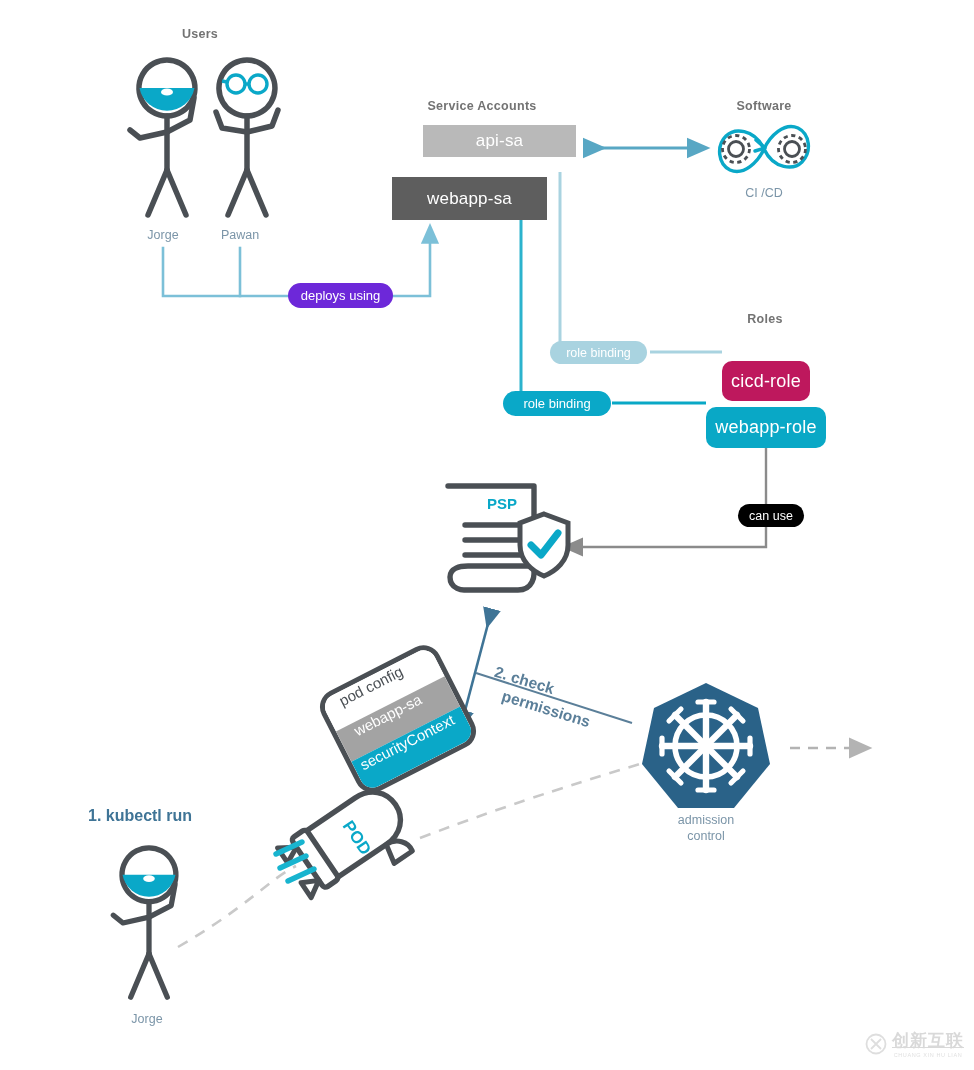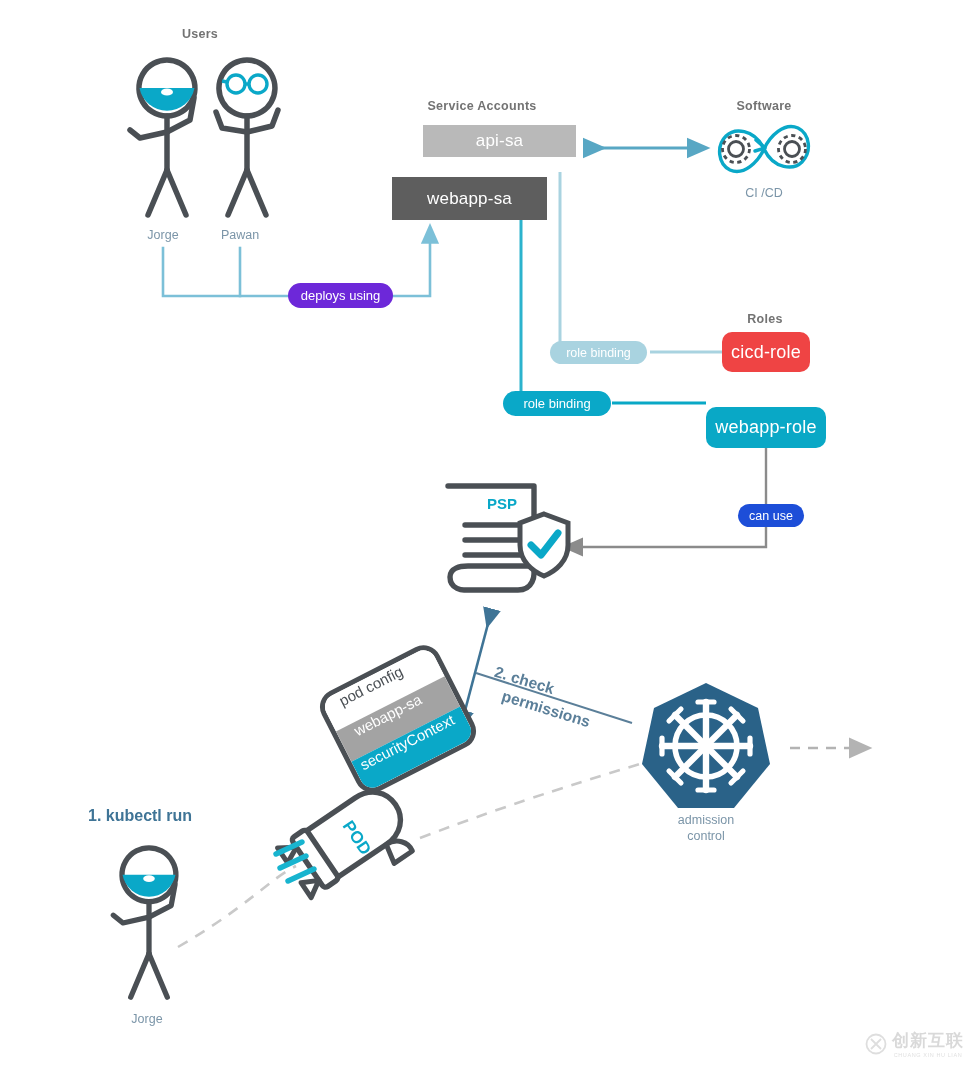--- a/index.html
+++ b/index.html
@@ -58,34 +58,34 @@
     display: flex;
     align-items: center;
     justify-content: center;
     border-radius: 999px;
     color: #ffffff;
     white-space: nowrap;
   }
   .pill-lightblue { background: #6d28d9; font-size: 13px; }
   .pill-paleblue  { background: #a9d3e0; font-size: 12.5px; }
   .pill-cyan      { background: #0aa8c8; font-size: 13px; }
-  .pill-dark      { background: #1d4ed8; font-size: 12.5px; }
+  .pill-dark      { background: #000000; font-size: 12.5px; }
 
   
   .role {
     position: absolute;
     display: flex;
     align-items: center;
     justify-content: center;
     border-radius: 10px;
     color: #ffffff;
     font-size: 18px;
     letter-spacing: .2px;
   }
-  .role-cicd   { background: #ef4444; }
+  .role-cicd   { background: #be185d; margin-top: 29px; }
   .role-webapp { background: #09a8c6; }
 
   
   .step-label {
     position: absolute;
     color: #3f7496;
     font-weight: bold;
     font-size: 16px;
     white-space: nowrap;
     line-height: 1.3;
@@ -109,21 +109,21 @@
   
   #watermark {
     position: absolute;
     right: 10px; bottom: 12px;
     display: flex;
     align-items: center;
     gap: 5px;
     opacity: .32;
   }
   #watermark .wm-cn {
-    font-size: 17px; color: #8a8a8a; font-weight: bold; letter-spacing: 1px;
+    font-size: 17px; color: #8a8a8a; font-weight: bold; letter-spacing: 1px; text-decoration: underline;
   }
   #watermark .wm-en {
     font-size: 5.5px; color: #9a9a9a; letter-spacing: .6px;
   }
   #watermark .wm-stack { display: flex; flex-direction: column; align-items: center; }
 </style>
 </head>
 <body>
 
 <div id="stage">

